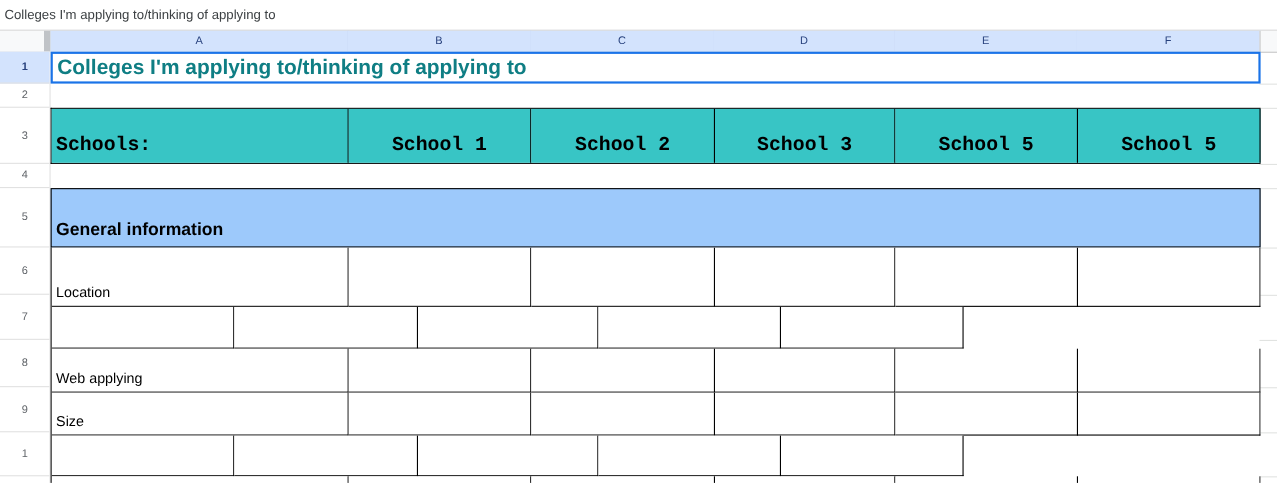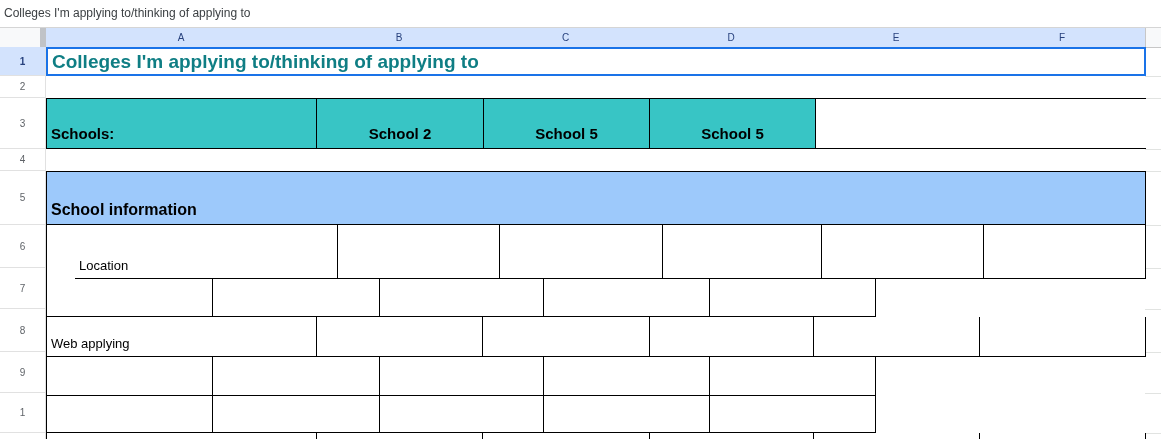--- a/index.html
+++ b/index.html
@@ -31,21 +31,21 @@
   .grid-ext{position:absolute;left:1145px;width:16px;height:1px;background:#e1e3e1;}
 
   
   #title-cell{left:46px;top:47px;width:1100px;height:29px;background:#fff;border:2px solid #1a73e8;
               display:flex;align-items:center;padding-left:4px;font-size:19px;font-weight:700;color:#0f7e84;}
 
   
   #schools-band{left:46px;top:98px;width:1100px;height:51px;display:flex;
                 border-top:1px solid #000;border-bottom:1px solid #000;border-left:1px solid #000;}
   .school-cell{box-sizing:border-box;background:#38c5c5;border-right:1px solid #000;
-               display:flex;align-items:flex-end;font-size:15px;font-weight:700;color:#000;}
+               display:flex;align-items:flex-end;font-size:18px;font-weight:700;color:#000;font-family:Liberation Mono, monospace;}
   .school-cell.first{justify-content:flex-start;padding:0 0 6px 4px;}
   .school-cell.center{justify-content:center;padding:0 0 6px 0;}
 
   
   #section-band{left:46px;top:171px;width:1100px;height:54px;background:#9dc9fb;border:1px solid #000;
                 display:flex;align-items:flex-end;padding:0 0 5px 4px;font-size:16px;font-weight:700;color:#000;}
 
   
   #datagrid{left:46px;top:225px;width:1100px;height:214px;border-left:1px solid #000;
             display:flex;flex-direction:column;overflow:hidden;}
@@ -101,29 +101,31 @@
   <div class="grid-ext" style="top:268px;"></div>
   <div class="grid-ext" style="top:309px;"></div>
   <div class="grid-ext" style="top:352px;"></div>
   <div class="grid-ext" style="top:393px;"></div>
   <div class="grid-ext" style="top:433px;"></div>
 
   <div id="title-cell" class="abs">Colleges I'm applying to/thinking of applying to</div>
 
   <div id="schools-band" class="abs">
     <div class="school-cell first wA">Schools:</div>
+    <div class="school-cell center wB">School 1</div>
     <div class="school-cell center wC">School 2</div>
+    <div class="school-cell center wD">School 3</div>
     <div class="school-cell center wE">School 5</div>
     <div class="school-cell center wF">School 5</div>
   </div>
 
-  <div id="section-band" class="abs">School information</div>
+  <div id="section-band" class="abs">General information</div>
 
   <div id="datagrid" class="abs">
-    <div class="grow" style="height:57px;margin-left:28px;">
+    <div class="grow" style="height:57px;">
       <div class="gcell wA">Location</div>
       <div class="gcell wB"></div>
       <div class="gcell wC"></div>
       <div class="gcell wD"></div>
       <div class="gcell wE"></div>
       <div class="gcell wF"></div>
     </div>
     <div class="grow" style="height:41px;">
       <div class="gcell wB"></div>
       <div class="gcell wC"></div>
@@ -133,20 +135,21 @@
     </div>
     <div class="grow" style="height:43px;">
       <div class="gcell wA">Web applying</div>
       <div class="gcell wB"></div>
       <div class="gcell wC"></div>
       <div class="gcell wD"></div>
       <div class="gcell wE"></div>
       <div class="gcell wF"></div>
     </div>
     <div class="grow" style="height:41px;">
+      <div class="gcell wA">Size</div>
       <div class="gcell wB"></div>
       <div class="gcell wC"></div>
       <div class="gcell wD"></div>
       <div class="gcell wE"></div>
       <div class="gcell wF"></div>
     </div>
     <div class="grow" style="height:40px;">
       <div class="gcell wB"></div>
       <div class="gcell wC"></div>
       <div class="gcell wD"></div>

